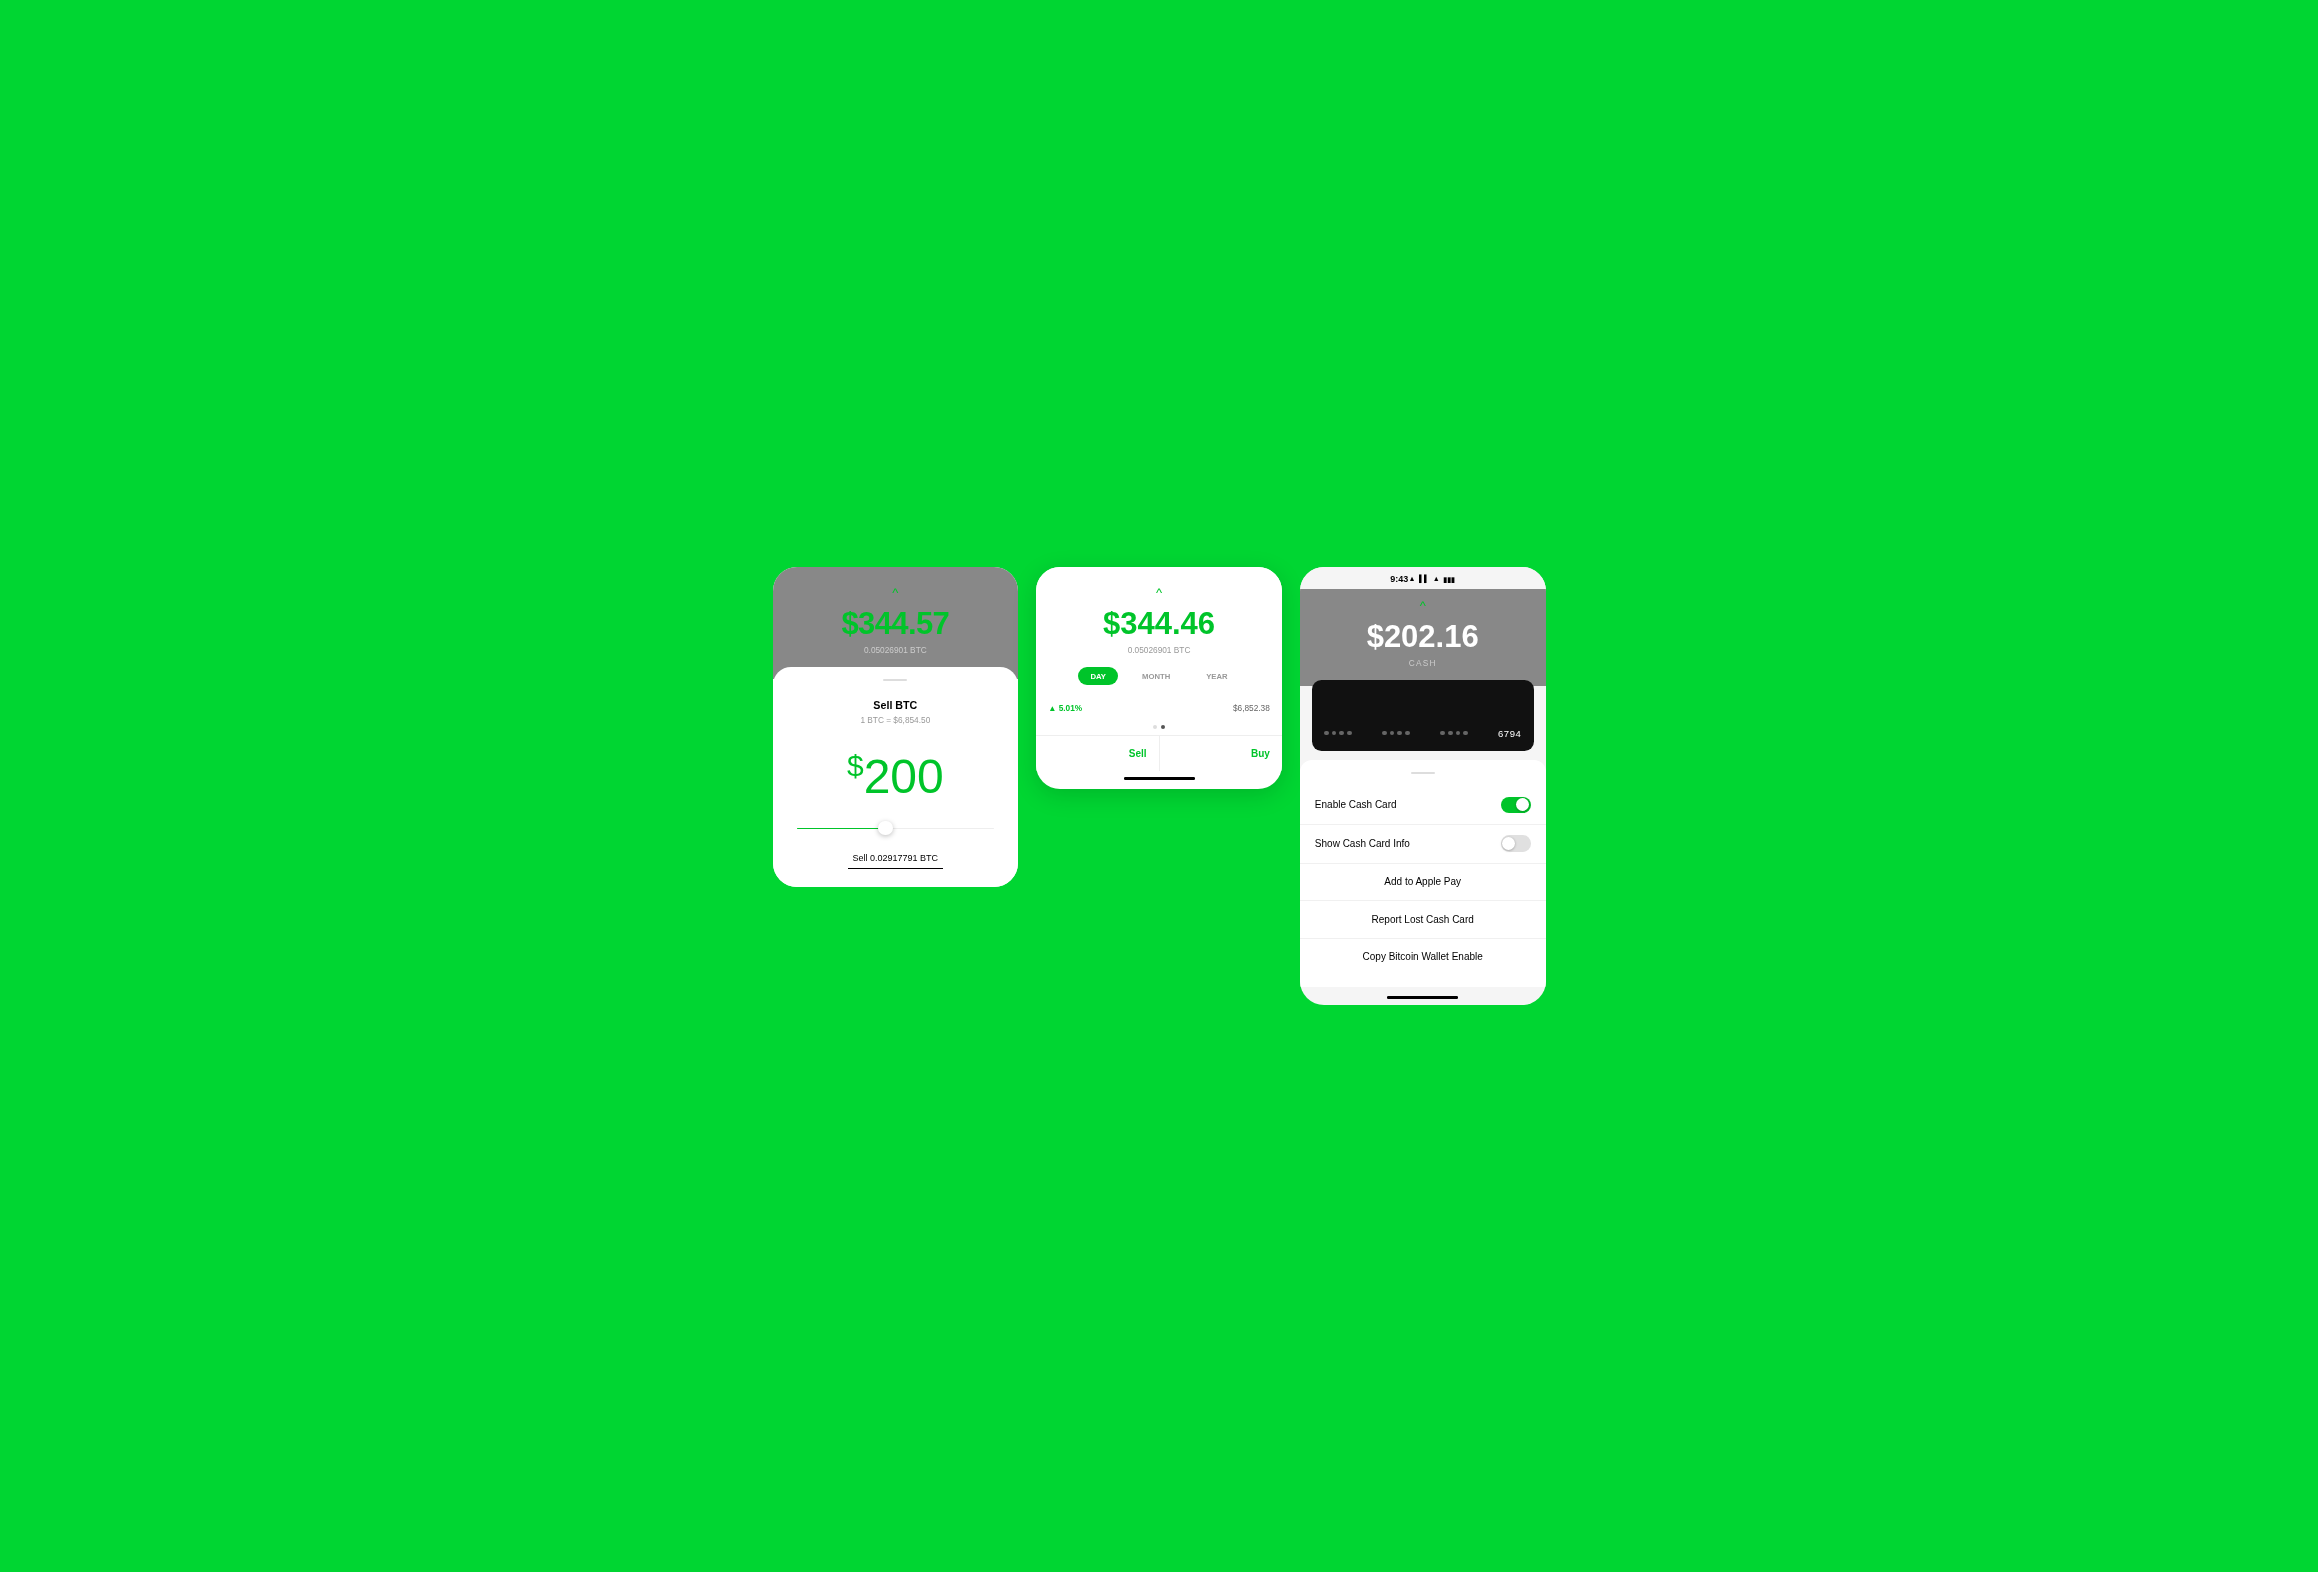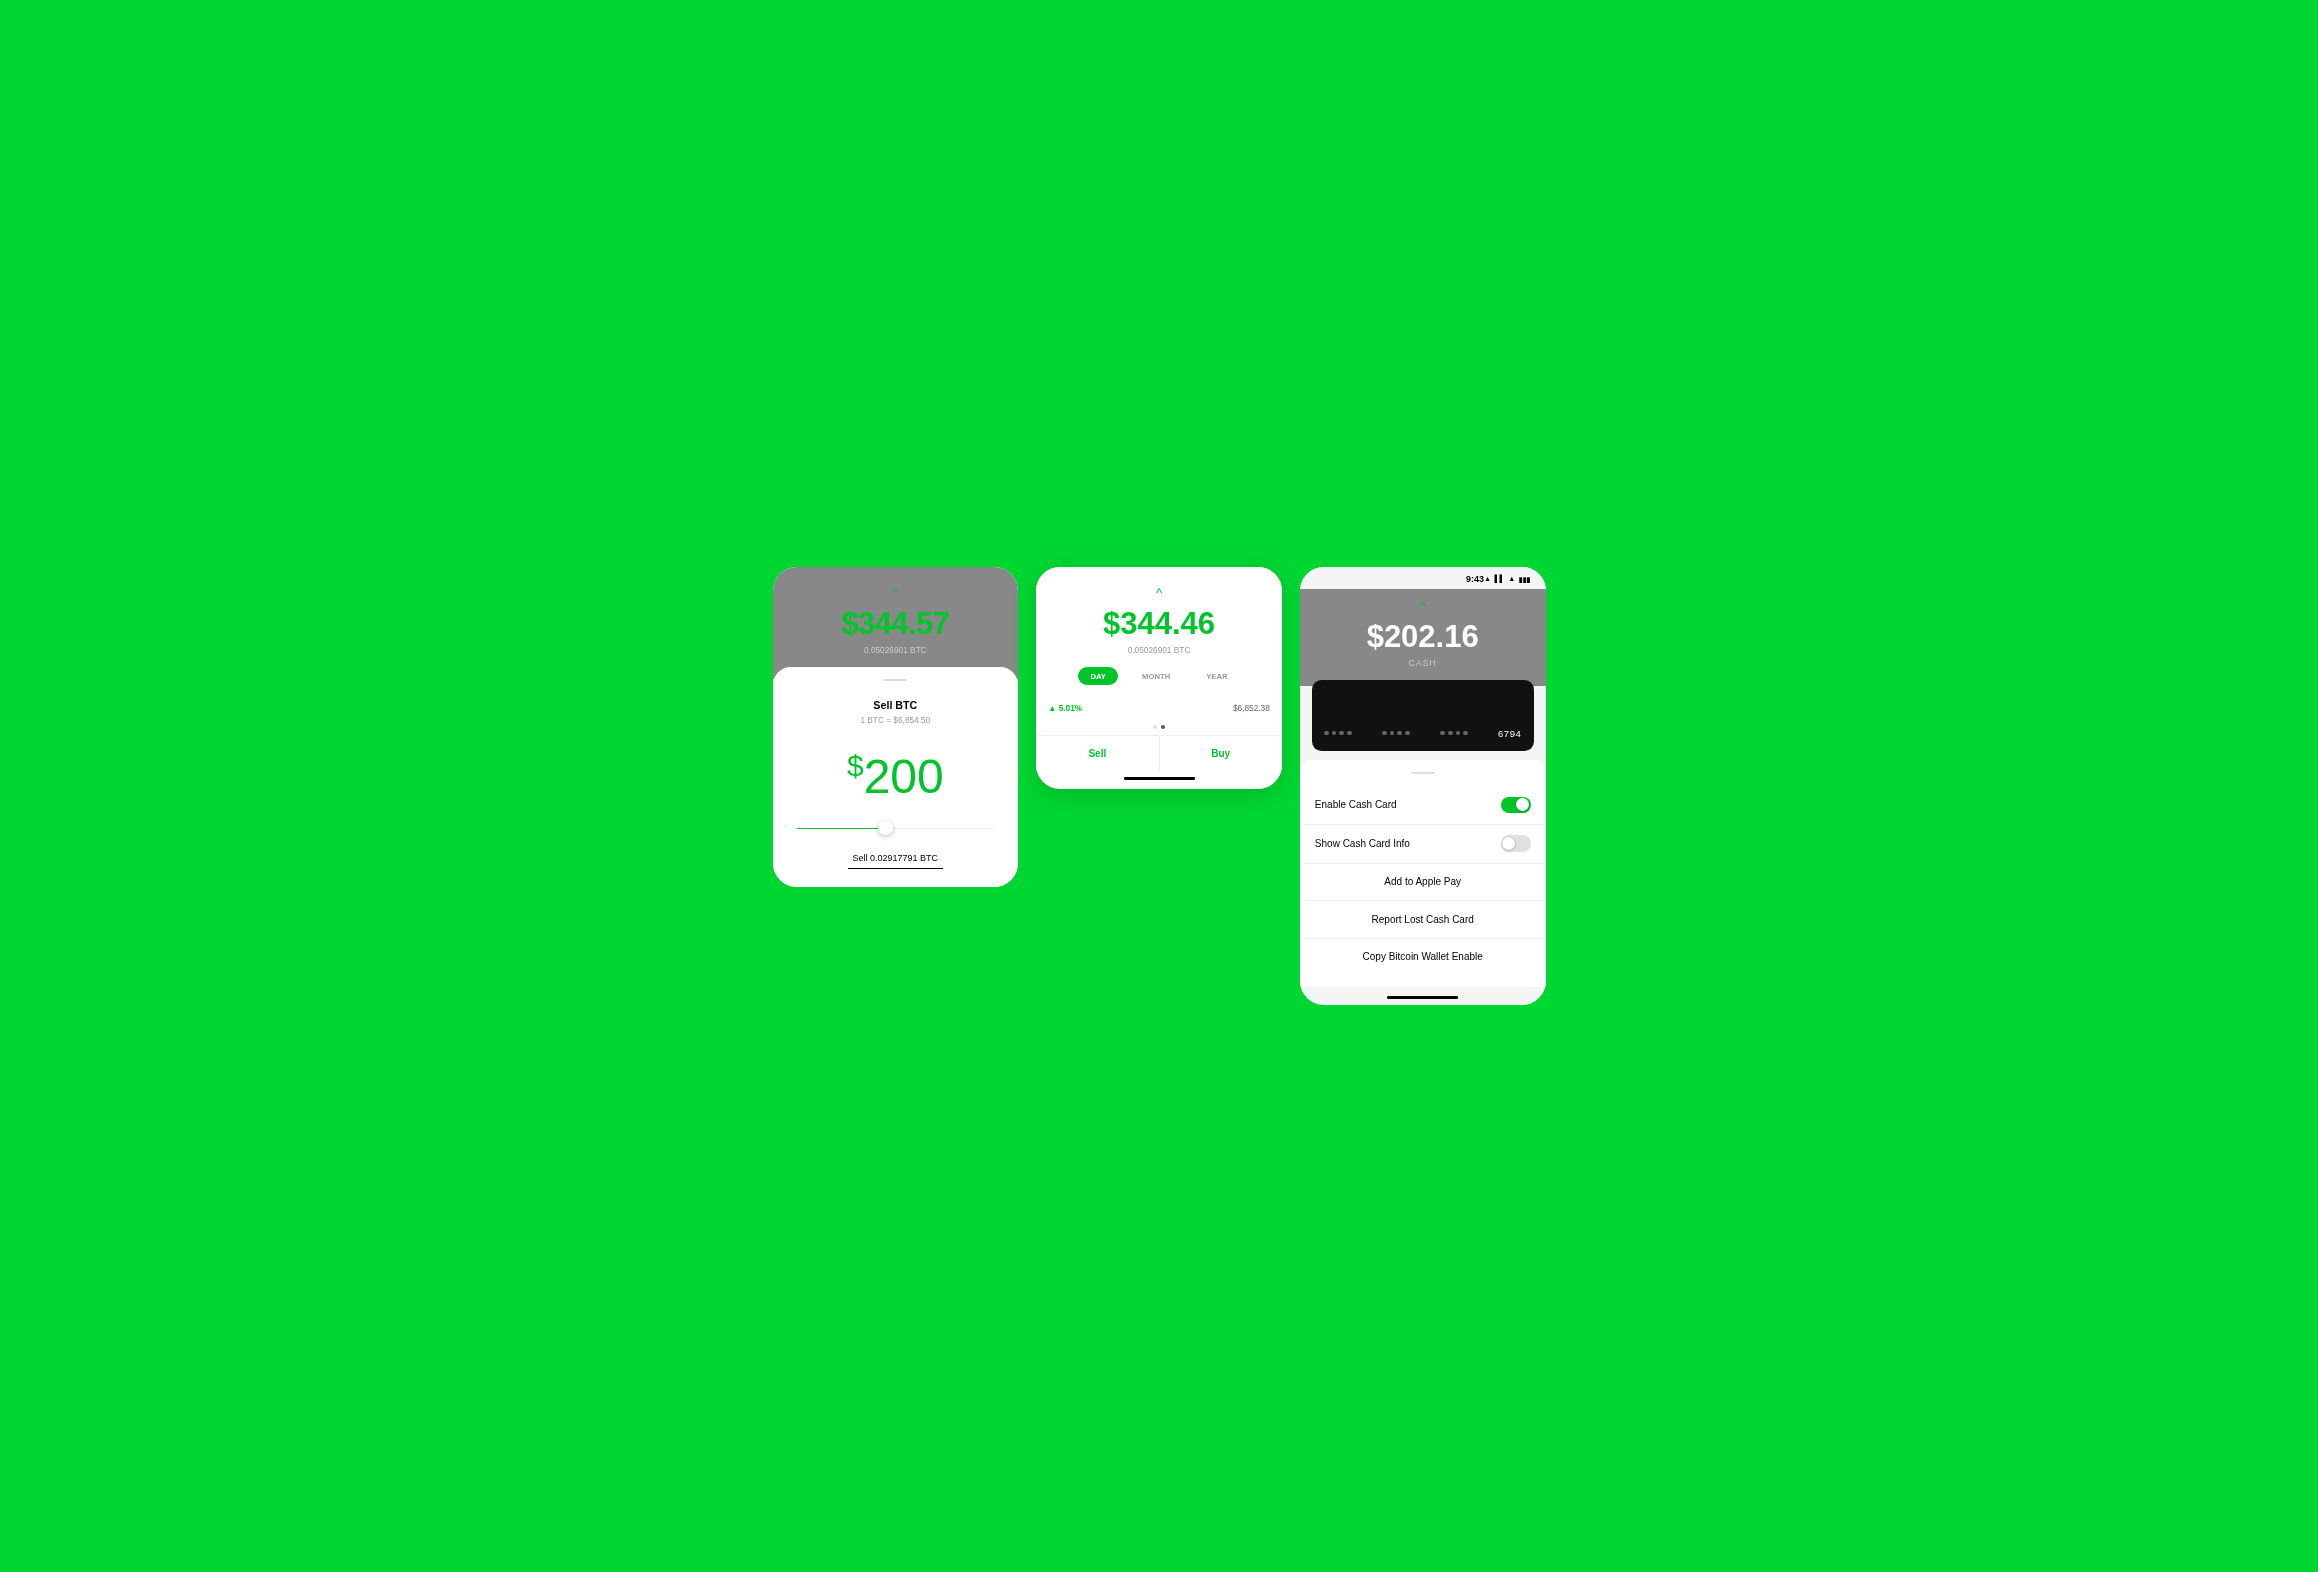--- a/index.html
+++ b/index.html
@@ -229,21 +229,21 @@
       background: #555;
     }
     .screen2 .buy-sell-buttons {
       display: flex;
       border-top: 0.6px solid #eee;
       margin-top: 6px;
     }
     .screen2 .buy-sell-btn {
       flex: 1;
       padding: 12px;
-      text-align: center;
+      text-align: right;
       font-size: 10px;
       font-weight: 600;
       color: #00C42A;
       cursor: pointer;
       border: none;
       background: #fff;
     }
     .screen2 .buy-sell-btn:first-child {
       border-right: 0.6px solid #eee;
     }
@@ -255,21 +255,21 @@
       margin: 6px auto 9px;
     }
 
     
     .screen3 {
       background: #f5f5f5;
     }
     .screen3 .status-bar {
       background: #f5f5f5;
       display: flex;
-      justify-content: flex-end;
+      justify-content: center;
       align-items: center;
       padding: 7.1px 15px 4.8px;
       font-size: 7.7px;
       font-weight: 600;
     }
     .screen3 .status-bar .time {
       font-size: 9px;
       font-weight: 700;
     }
     .screen3 .status-icons {

